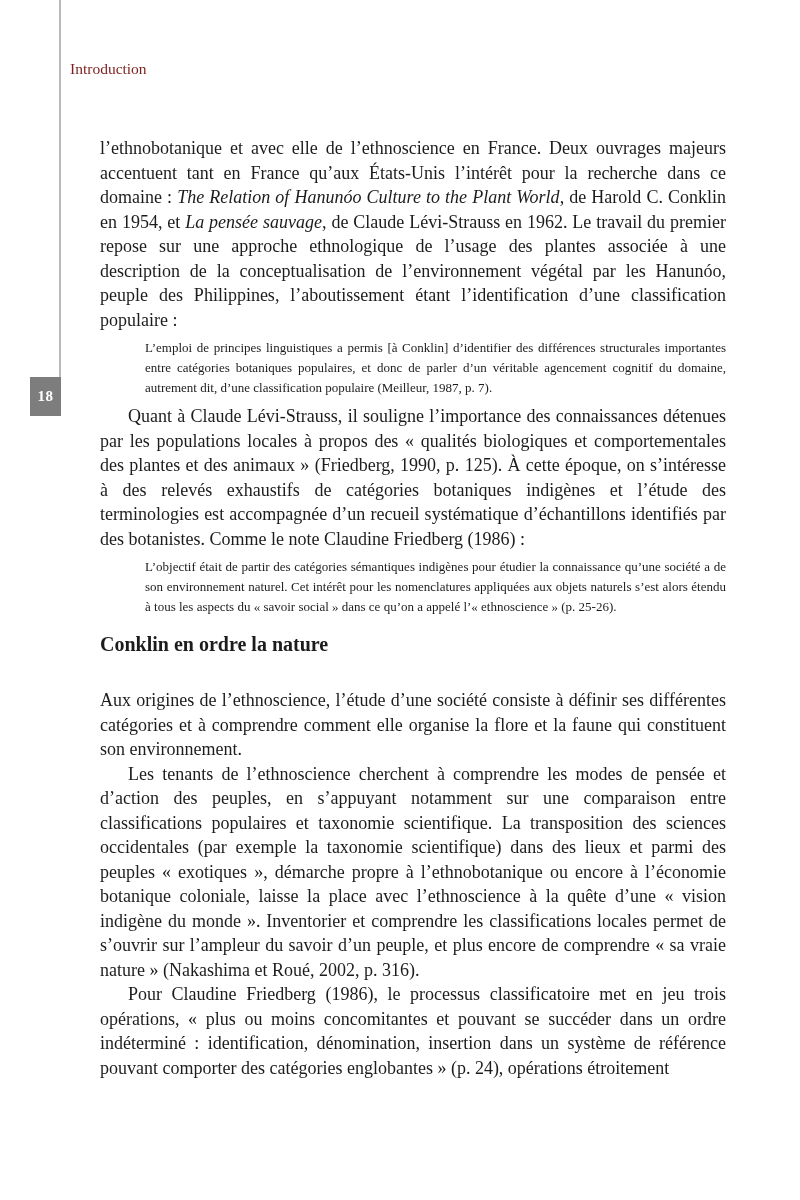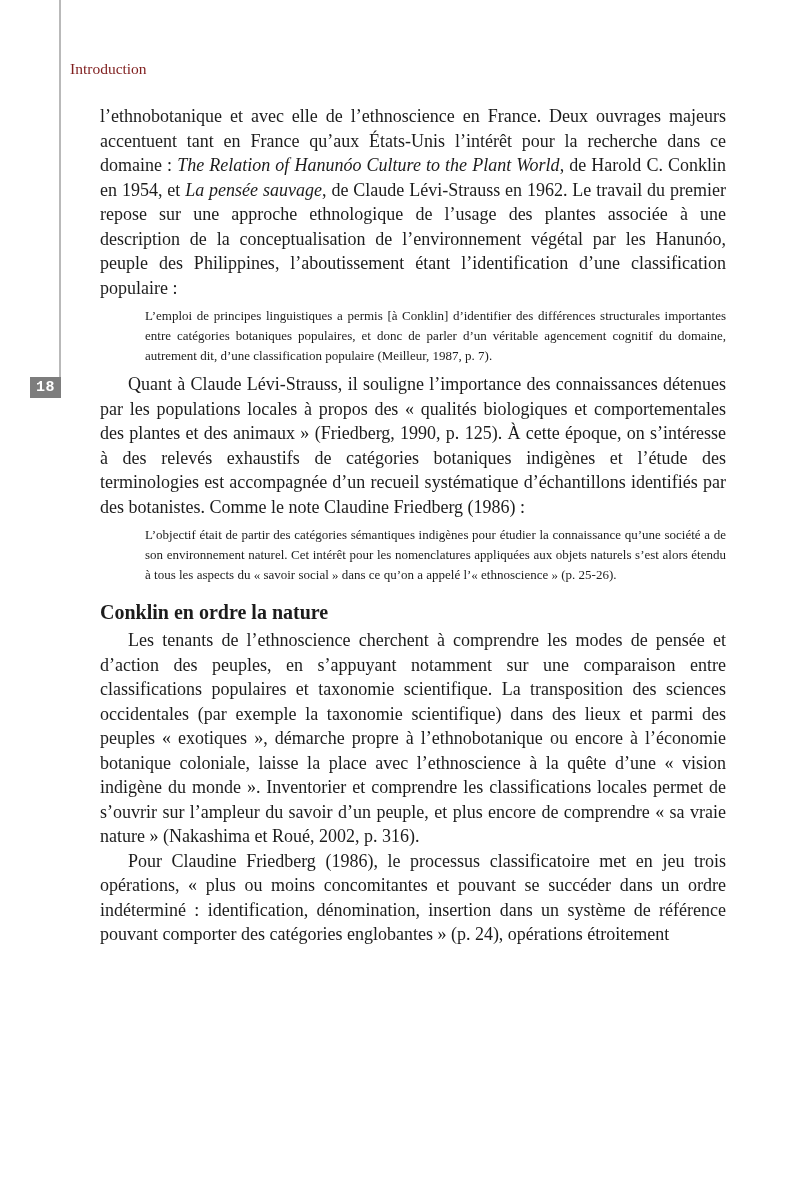--- a/index.html
+++ b/index.html
@@ -22,30 +22,29 @@
     top: 0;
     width: 2px;
     height: 377px;
     background: #b9b9b9;
   }
   .page-number-badge {
     position: absolute;
     left: 30px;
     top: 377px;
     width: 31px;
-    height: 21px;
+    height: 39px;
     background: #7d7d7d;
     color: #ffffff;
     font-weight: bold;
     font-size: 15px;
     display: flex;
     align-items: center;
     justify-content: center;
     letter-spacing: 0.5px;
-    font-family: Liberation Mono, monospace;
   }
   .running-header {
     position: absolute;
     left: 70px;
     top: 60px;
     font-size: 15.5px;
     color: #7f1d1d;
   }
   .text-column {
     position: absolute;
@@ -57,20 +56,21 @@
     text-align: justify;
     hyphens: auto;
     -webkit-hyphens: auto;
   }
   .text-column p {
     margin: 0;
     text-indent: 28px;
   }
   .text-column p.no-indent {
     text-indent: 0;
+    margin-top: 32px;
   }
   .text-column blockquote {
     margin: 6px 0 6px 45px;
     font-size: 13px;
     line-height: 20px;
     text-align: justify;
   }
   .text-column blockquote.q2 {
     margin-bottom: 0;
   }
@@ -103,20 +103,21 @@
     <p class="no-indent"><span>l’ethnobotanique et avec elle de l’ethnoscience en France. Deux ouvrages majeurs accentuent tant en France qu’aux États-Unis l’intérêt pour la recherche dans ce domaine&nbsp;: </span><span class="italic">The Relation of Hanunóo Culture to the Plant World</span><span>, de Harold C.&nbsp;Conklin en 1954, et </span><span class="italic">La pensée sauvage</span><span>, de Claude Lévi-Strauss en 1962. Le travail du premier repose sur une approche ethnologique de l’usage des plantes associée à une description de la conceptualisation de l’environnement végétal par les Hanunóo, peuple des Philippines, l’aboutissement étant l’identification d’une classification populaire&nbsp;:</span></p>
 
     <blockquote>L’emploi de principes linguistiques a permis [à Conklin] d’identifier des différences structurales importantes entre catégories botaniques populaires, et donc de parler d’un véritable agencement cognitif du domaine, autrement dit, d’une classification populaire (Meilleur, 1987, p.&nbsp;7).</blockquote>
 
     <p>Quant à Claude Lévi-Strauss, il souligne l’importance des connaissances détenues par les populations locales à propos des «&nbsp;qualités biologiques et comportementales des plantes et des animaux&nbsp;» (Friedberg, 1990, p.&nbsp;125). À cette époque, on s’intéresse à des relevés exhaustifs de catégories botaniques indigènes et l’étude des terminologies est accompagnée d’un recueil systématique d’échantillons identifiés par des botanistes. Comme le note Claudine Friedberg (1986)&nbsp;:</p>
 
     <blockquote class="q2">L’objectif était de partir des catégories sémantiques indigènes pour étudier la connaissance qu’une société a de son environnement naturel. Cet intérêt pour les nomenclatures appliquées aux objets naturels s’est alors étendu à tous les aspects du «&nbsp;savoir social&nbsp;» dans ce qu’on a appelé l’«&nbsp;ethnoscience&nbsp;» (p.&nbsp;25-26).</blockquote>
 
     <h2>Conklin en ordre la nature</h2>
 
+    <p class="no-indent">Aux origines de l’ethnoscience, l’étude d’une société consiste à définir ses différentes catégories et à comprendre comment elle organise la flore et la faune qui constituent son environnement.</p>
 
 
     <p>Les tenants de l’ethnoscience cherchent à comprendre les modes de pensée et d’action des peuples, en s’appuyant notamment sur une comparaison entre classifications populaires et taxonomie scientifique. La transposition des sciences occidentales (par exemple la taxonomie scientifique) dans des lieux et parmi des peuples «&nbsp;exotiques&nbsp;», démarche propre à l’ethnobotanique ou encore à l’économie botanique coloniale, laisse la place avec l’ethnoscience à la quête d’une «&nbsp;vision indigène du monde&nbsp;». Inventorier et comprendre les classifications locales permet de s’ouvrir sur l’ampleur du savoir d’un peuple, et plus encore de comprendre «&nbsp;sa vraie nature&nbsp;» (Nakashima et Roué, 2002, p.&nbsp;316).</p>
 
     <p>Pour Claudine Friedberg (1986), le processus classificatoire met en jeu trois opérations, «&nbsp;plus ou moins concomitantes et pouvant se succéder dans un ordre indéterminé&nbsp;: identification, dénomination, insertion dans un système de référence pouvant comporter des catégories englobantes&nbsp;» (p.&nbsp;24), opérations étroitement</p>
 
   </div>
 
 </div>
 

